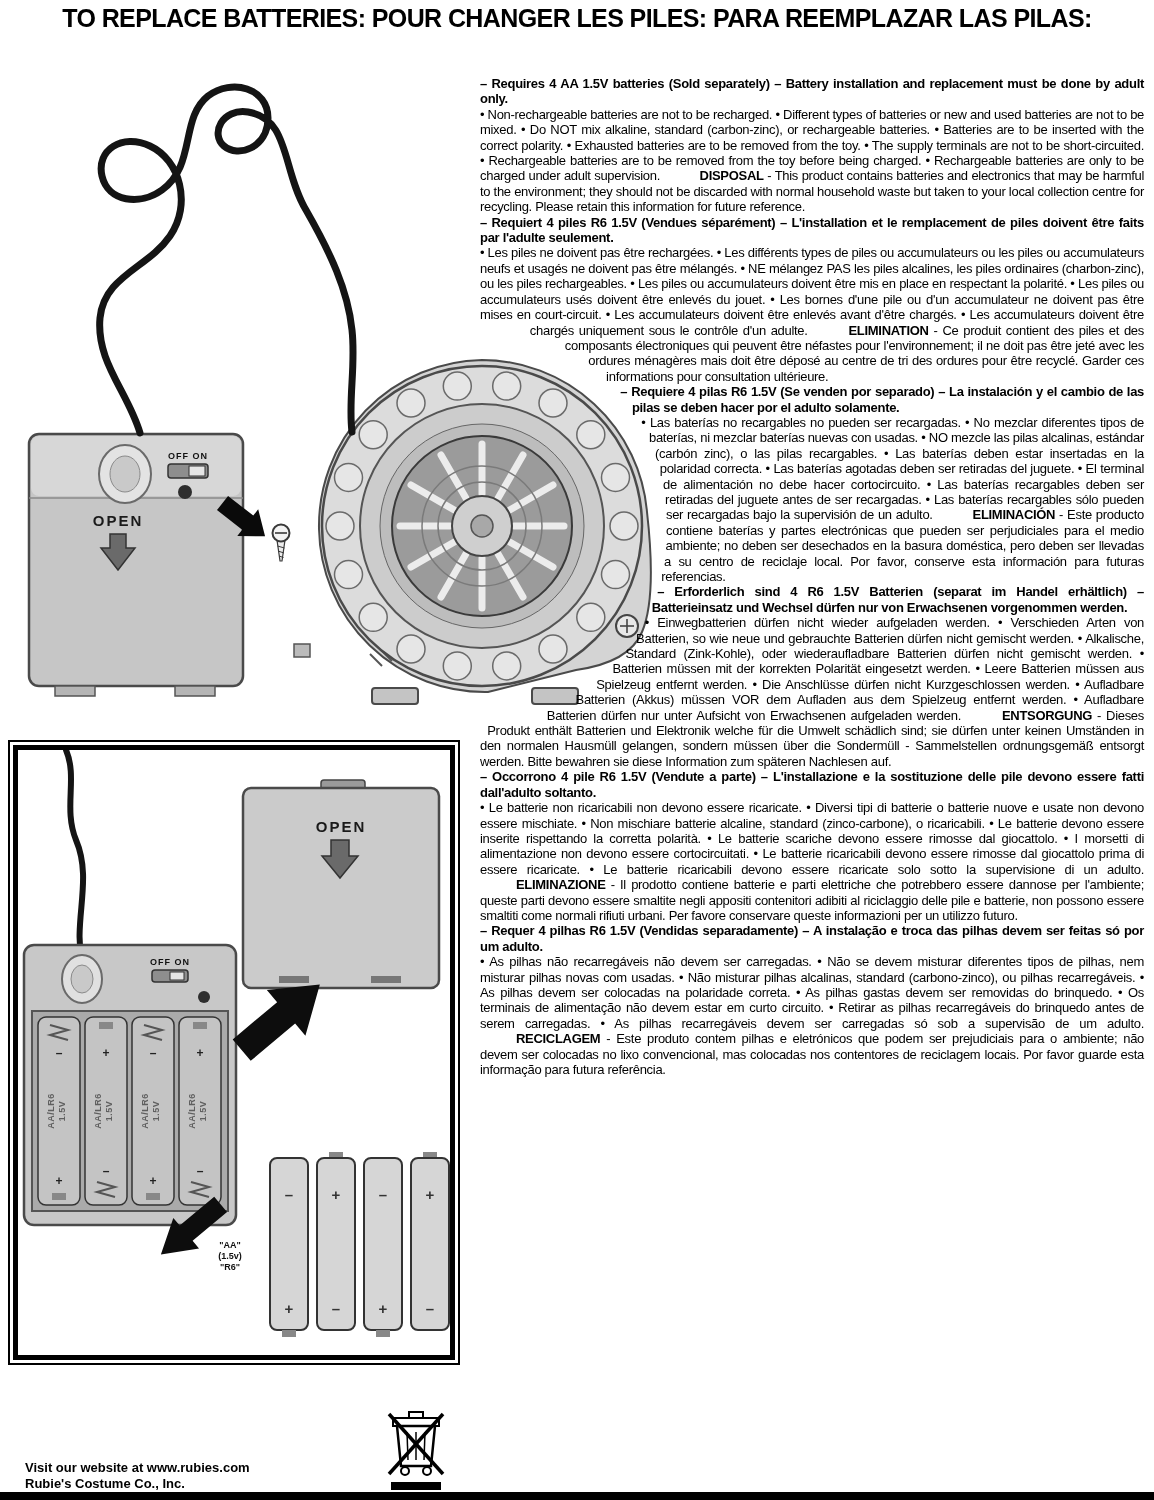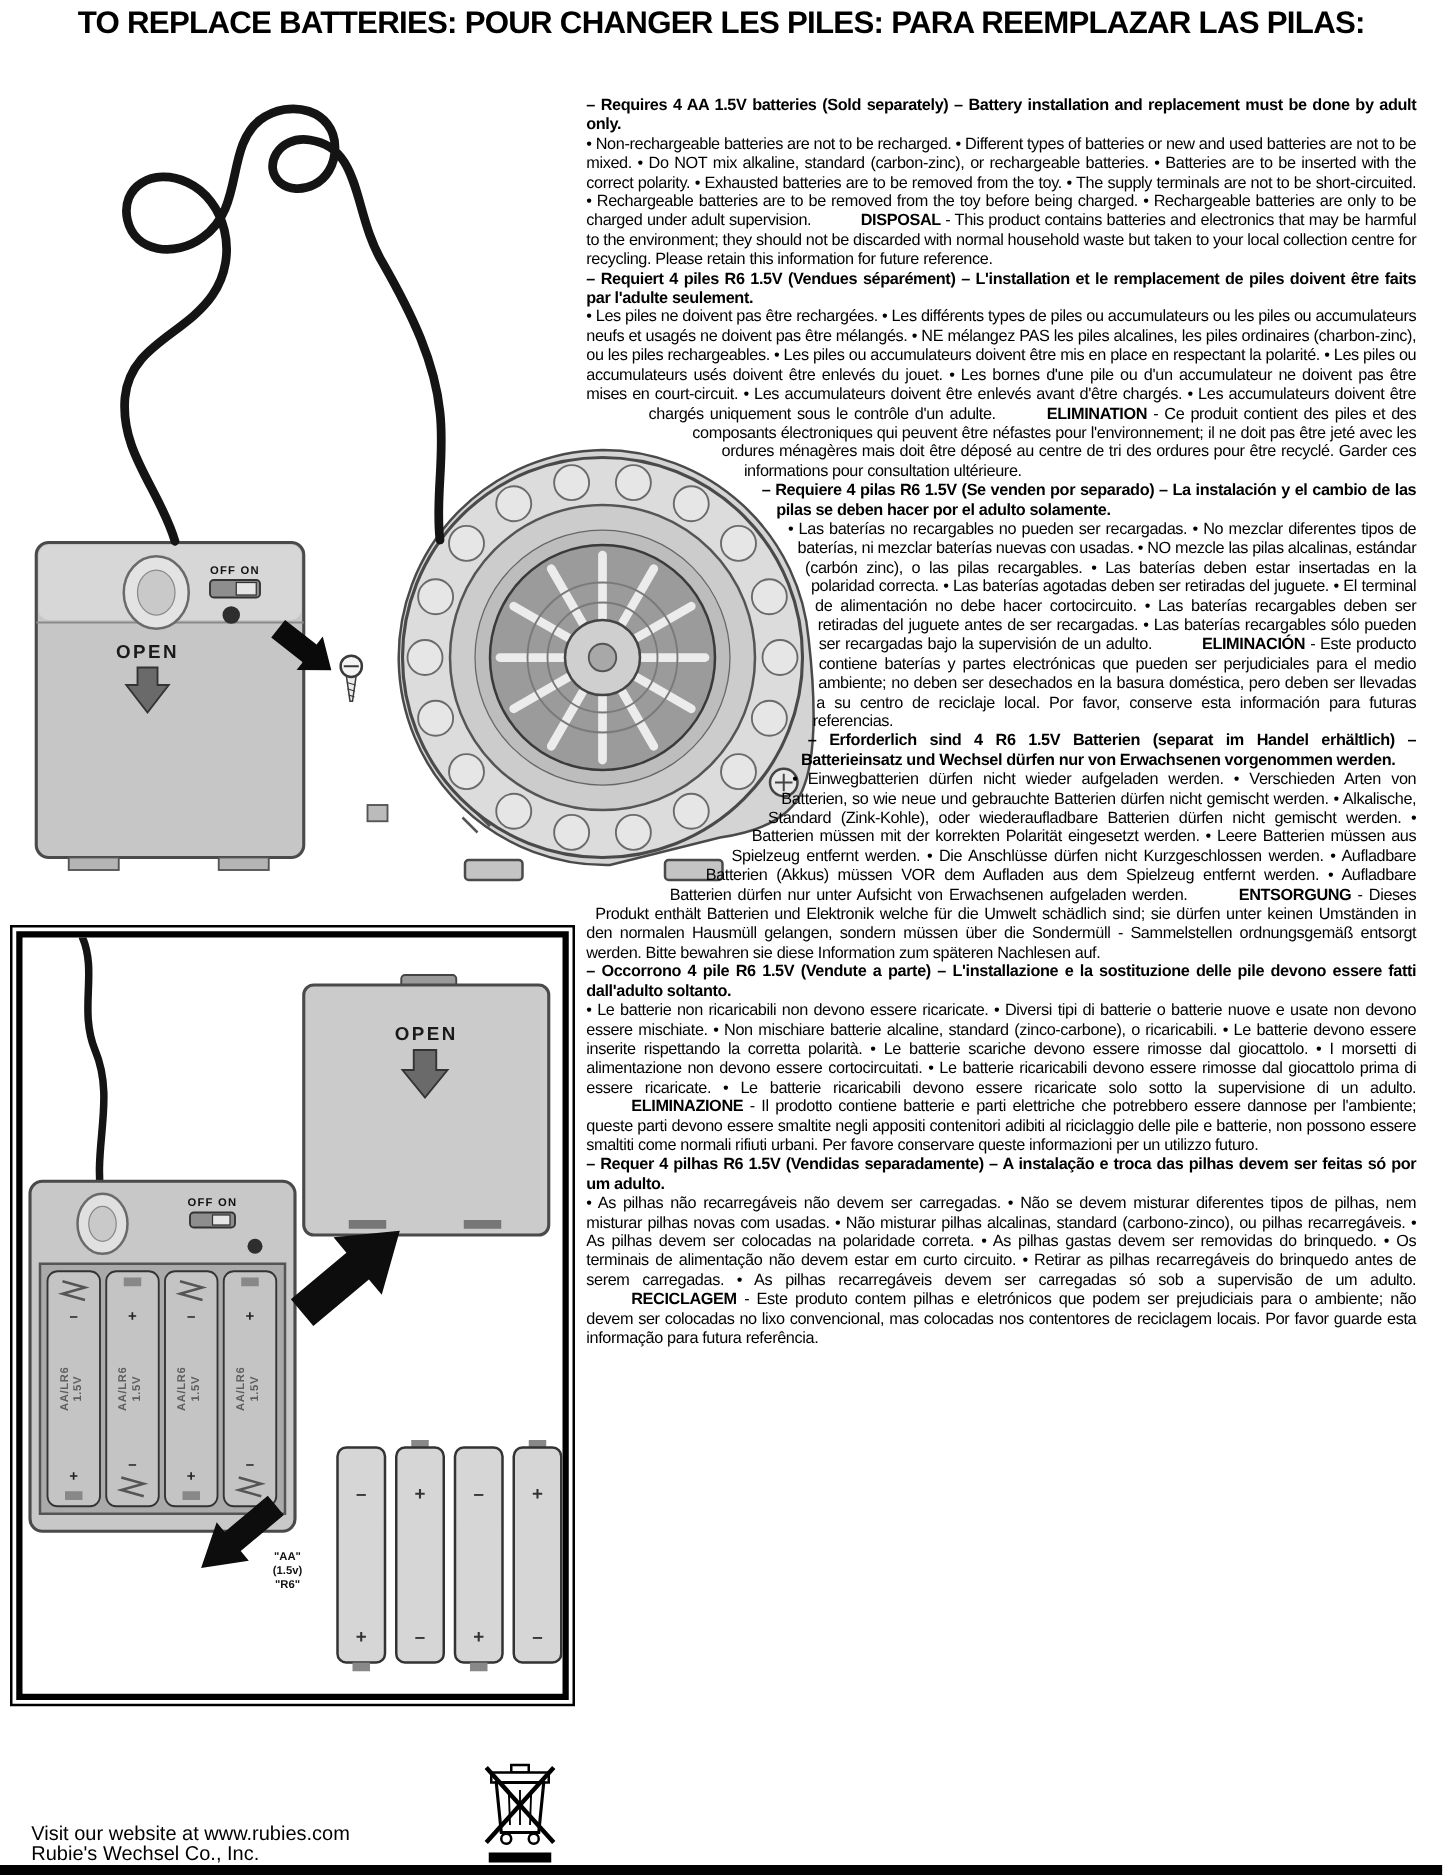--- a/index.html
+++ b/index.html
@@ -3,21 +3,21 @@
 <meta charset="utf-8">
 <style>
   html,body { margin:0; padding:0; background:#ffffff; }
   .page { position:relative; width:1154px; height:1500px; background:#fff;
           font-family:"Liberation Sans", sans-serif; color:#000; overflow:hidden; }
 
   .title { position:absolute; top:5px; left:0; right:0; text-align:center;
            font-weight:bold; font-size:25px; line-height:27px; letter-spacing:-0.6px;
            white-space:nowrap; }
 
-  .text-col { position:absolute; left:469px; top:76px; width:664px;
+  .text-col { position:absolute; left:480px; top:76px; width:664px;
               font-size:13px; line-height:15.4px; letter-spacing:-0.3px;
               text-align:justify; }
   .fan-spacer { float:left; width:186px; height:650px;
                 shape-outside:circle(192px at -12px 450px); shape-margin:6px; }
   .sec { margin:0; }
   .sec-h { display:block; font-weight:bold; }
   .kw { font-weight:bold;margin-left:36px; }
 
   .illus { position:absolute; }
   svg text { font-family:"Liberation Sans", sans-serif; }
@@ -26,21 +26,21 @@
   .sign    { font-weight:bold; font-size:12px; fill:#222; text-anchor:middle; }
   .bsign   { font-weight:bold; font-size:15px; fill:#333; text-anchor:middle; }
   .celllabel { font-size:9px; font-weight:bold; fill:#5f5f5f; text-anchor:middle; letter-spacing:0.5px; }
   .tiny    { font-size:9px; font-weight:bold; fill:#111; text-anchor:middle; }
 
   .frame-box { position:absolute; left:8px; top:740px; width:452px; height:625px;
                border:2px solid #000; box-sizing:border-box; }
   .frame-box-inner { position:absolute; left:3px; top:3px; right:3px; bottom:3px;
                border:5px solid #000; }
 
-  .footer { position:absolute; left:25px; top:1460px; font-size:16px; font-weight:normal; line-height:16px; }
+  .footer { position:absolute; left:25px; top:1460px; font-size:13px; font-weight:bold; line-height:16px; }
   .bottom-bar { position:absolute; left:0; right:0; bottom:0; height:8px; background:#000; }
 </style>
 </head>
 <body>
 
 <div class="page">
 
   <div class="title">
     <div>TO REPLACE BATTERIES: POUR CHANGER LES PILES: PARA REEMPLAZAR LAS PILAS:</div>
   </div>
@@ -279,17 +279,17 @@
     <line x1="40" y1="30" x2="39" y2="58" stroke="#000" stroke-width="1.5"></line>
     <circle cx="20" cy="69" r="4" fill="#fff" stroke="#000" stroke-width="2"></circle>
     <circle cx="42" cy="69" r="4" fill="#fff" stroke="#000" stroke-width="2"></circle>
     <line x1="4" y1="12" x2="58" y2="72" stroke="#000" stroke-width="3.5"></line>
     <line x1="58" y1="12" x2="4" y2="72" stroke="#000" stroke-width="3.5"></line>
     <rect x="6" y="80" width="50" height="8" fill="#000"></rect>
   </svg>
 
   <div class="footer">
     <div>Visit our website at www.rubies.com</div>
-    <div>Rubie's Wechsel Co., Inc.</div>
+    <div>Rubie's Costume Co., Inc.</div>
   </div>
 
   <div class="bottom-bar"></div>
 </div>
 
 </body></html>

